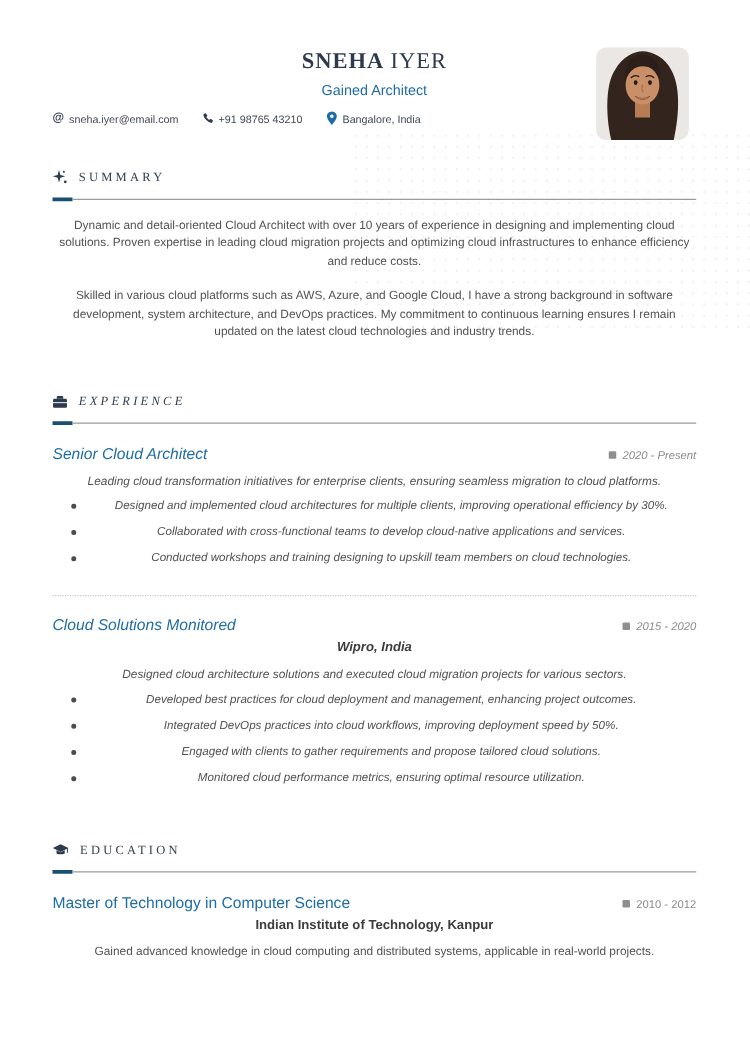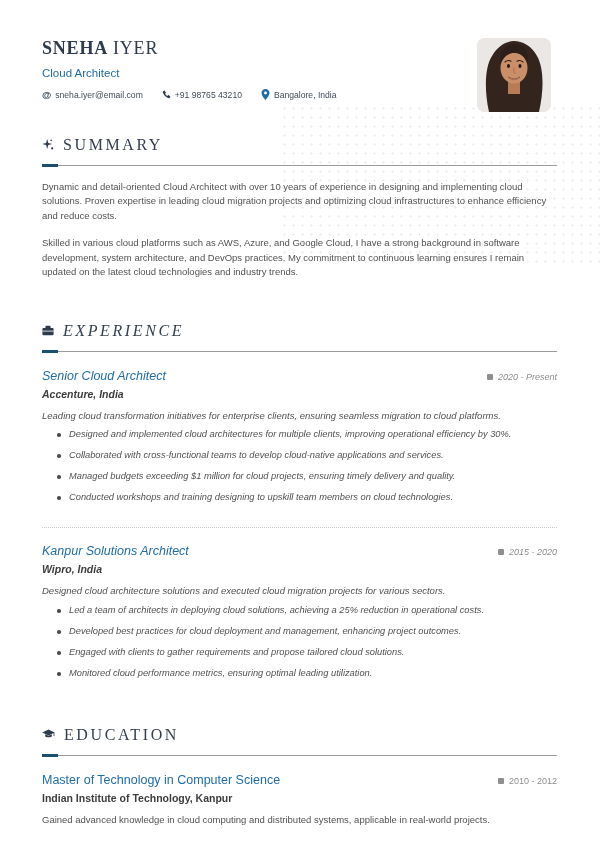--- a/index.html
+++ b/index.html
@@ -11,21 +11,21 @@
     overflow:hidden;
     box-sizing:border-box;
   }
   .dots {
     position:absolute; top:104px; right:0; width:320px; height:165px;
     background-image: radial-gradient(#e7e4e0 1px, transparent 1.2px);
     background-size: 9px 9px;
     opacity:.55;
     pointer-events:none;
   }
-  .content { position:relative; padding:38px 43px 0 42px; }
+  .content { position:relative; padding:38px 43px 0 42px;text-align:center; }
 
   
   .name {
     font-family:"Liberation Serif", serif;
     font-size:18px; color:#2e3a4d; letter-spacing:.8px;
   }
   .name .first { font-weight:700; margin-right:5px; }
   .name .last  { font-weight:400; }
   .job-title { margin-top:8px; font-size:11.5px; color:#1e6ca6; }
   .contact-row {
@@ -43,21 +43,21 @@
   }
   .photo svg { display:block; }
 
   
   .section-summary   { margin-top:36px; }
   .section-experience{ margin-top:42px;font-style:italic; }
   .section-education { margin-top:44px; }
   .section-head {
     display:flex; align-items:center; gap:9px;
     font-family:"Liberation Serif", serif;
-    font-size:16px; letter-spacing:2.6px; color:#323e4f;
+    font-size:10px; letter-spacing:2.6px; color:#323e4f;
   }
   .section-head .sicon { line-height:0; }
   .rule { position:relative; height:3px; margin-top:10px; }
   .rule::before { content:""; position:absolute; left:0; top:0; width:16px; height:3px; background:#1b4f72; }
   .rule::after  { content:""; position:absolute; left:16px; right:0; top:1px; height:1px; background:#9b9b9b; }
 
   .para { margin-top:13px; font-size:9.5px; line-height:1.52; color:#515151; }
 
   .entry { margin-top:16px; }
   .entry-head { display:flex; justify-content:space-between; align-items:flex-start; }
@@ -108,21 +108,21 @@
       <path d="M31,39 Q37,44.5 43,39 Q37,42.5 31,39 Z" fill="#f7f3ef" stroke="#8e5236" stroke-width="0.8"></path>
     </svg>
   </div>
 
   <div class="content">
 
     <div>
       <div class="name">
         <span class="first">SNEHA</span><span class="last">IYER</span>
       </div>
-      <div class="job-title">Cloud Architect</div>
+      <div class="job-title">Gained Architect</div>
       <div class="contact-row">
         <div class="contact-item">
           <span class="at-glyph">@</span>
           <span>sneha.iyer@email.com</span>
         </div>
         <div class="contact-item">
           <span class="cicon">
             <svg width="9" height="9" viewBox="0 0 12 12">
                 <path d="M2.6.9 C3,.7 3.5,.8 3.8,1.2 L5,2.9 C5.3,3.3 5.2,3.8 4.9,4.1 L4.1,4.9 C4.6,6 5.9,7.3 7.1,7.9 L7.9,7.1 C8.2,6.8 8.7,6.7 9.1,7 L10.8,8.2 C11.2,8.5 11.3,9 11,9.4 L10.2,10.6 C9.9,11 9.4,11.2 8.9,11 C5.4,9.9 2.1,6.6 1,3.1 C0.8,2.6 1,2.1 1.4,1.8 Z" fill="#2e3a4d"></path>
               </svg>
@@ -170,47 +170,45 @@
       <div class="rule"></div>
 
       <div class="entry">
         <div class="entry-head">
           <div class="role">Senior Cloud Architect</div>
           <div class="dates">
             <span class="date-square"></span>
             <span>2020 - Present</span>
           </div>
         </div>
-        <div class="org">Accenture, India</div>
         <div class="lead">Leading cloud transformation initiatives for enterprise clients, ensuring seamless migration to cloud platforms.</div>
         <ul class="bullets">
           <li>Designed and implemented cloud architectures for multiple clients, improving operational efficiency by 30%.</li>
           <li>Collaborated with cross-functional teams to develop cloud-native applications and services.</li>
-          <li>Managed budgets exceeding $1 million for cloud projects, ensuring timely delivery and quality.</li>
           <li>Conducted workshops and training designing to upskill team members on cloud technologies.</li>
         </ul>
       </div>
 
       <hr class="entry-sep">
 
       <div class="entry">
         <div class="entry-head">
-          <div class="role">Kanpur Solutions Architect</div>
+          <div class="role">Cloud Solutions Monitored</div>
           <div class="dates">
             <span class="date-square"></span>
             <span>2015 - 2020</span>
           </div>
         </div>
         <div class="org">Wipro, India</div>
         <div class="lead">Designed cloud architecture solutions and executed cloud migration projects for various sectors.</div>
         <ul class="bullets">
-          <li>Led a team of architects in deploying cloud solutions, achieving a 25% reduction in operational costs.</li>
           <li>Developed best practices for cloud deployment and management, enhancing project outcomes.</li>
+          <li>Integrated DevOps practices into cloud workflows, improving deployment speed by 50%.</li>
           <li>Engaged with clients to gather requirements and propose tailored cloud solutions.</li>
-          <li>Monitored cloud performance metrics, ensuring optimal leading utilization.</li>
+          <li>Monitored cloud performance metrics, ensuring optimal resource utilization.</li>
         </ul>
       </div>
     </div>
 
     <div class="section-education">
       <div class="section-head">
         <span class="sicon">
           <svg width="13" height="11" viewBox="0 0 14 12">
               <path d="M7 0.5 L13.8 3.8 L7 7.1 L0.2 3.8 Z" fill="#2e3a4d"></path>
               <path d="M3.4 5.6 V8.3 C3.4 9.4 10.6 9.4 10.6 8.3 V5.6 L7 7.4 Z" fill="#2e3a4d"></path>

